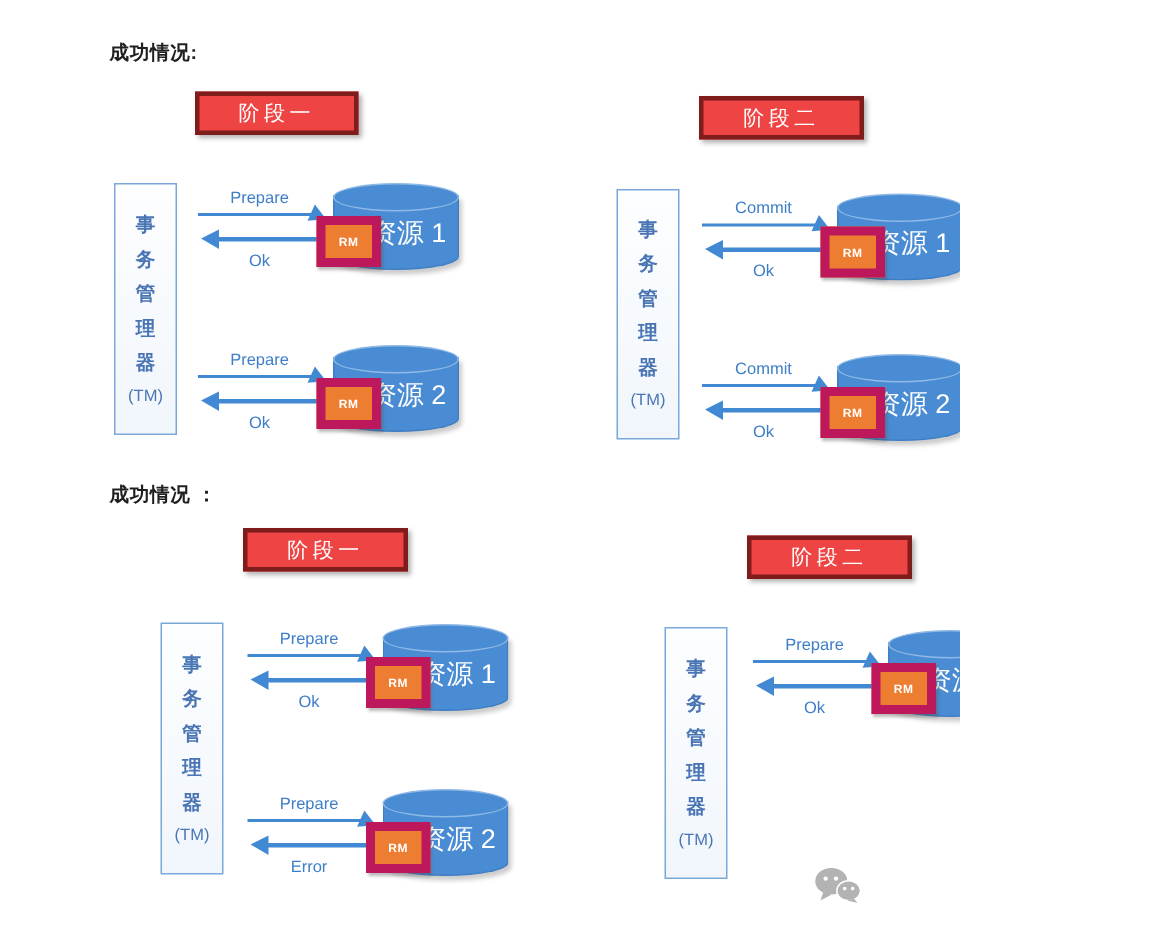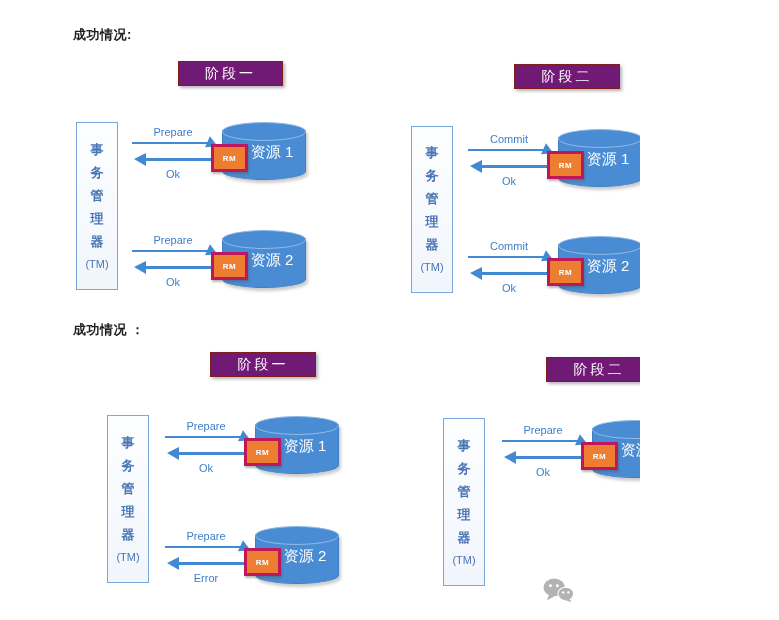--- a/index.html
+++ b/index.html
@@ -4,23 +4,23 @@
 <style>
   html,body{margin:0;padding:0;background:#ffffff;}
   .stage{
     position:relative;width:640px;height:620px;background:#ffffff;overflow:hidden;
     font-family:"Liberation Sans", sans-serif;
   }
   .section-label{
     position:absolute;font-size:13px;font-weight:bold;color:#1f1f1f;letter-spacing:.5px;
   }
   .banner{
-    position:absolute;height:23px;background:#701a75;border:1px solid #7f1d1d;
+    position:absolute;height:23px;background:#ef4444;border:3px solid #7f1d1d;
     box-shadow:2px 2px 3px rgba(90,90,90,.45);
-    display:flex;align-items:center;justify-content:center;margin-left:48px;
+    display:flex;align-items:center;justify-content:center;
   }
   .banner span{color:#ffffff;font-size:14px;letter-spacing:3px;font-weight:500;}
   .tm-box{
     position:absolute;width:40px;background:linear-gradient(180deg,#fdfeff 0%,#f1f6fc 100%);
     border:1px solid #7AA7D9;display:flex;flex-direction:column;align-items:center;
     justify-content:center;gap:10px;
   }
   .tm-ch{font-size:13px;color:#4A75B5;font-weight:600;line-height:13px;}
   .tm-abbr{font-size:11px;color:#4A75B5;line-height:11px;margin-top:1px;}
   .exchange{position:absolute;width:215px;height:62px;}
@@ -38,39 +38,39 @@
     transform:rotate(24deg);
   }
   .arrow-left{position:absolute;left:2px;top:31px;width:80px;height:14px;}
   .arrow-left .line{position:absolute;display:block;left:10px;right:0;top:5px;height:3px;background:#4289D4;}
   .arrow-left .head{
     position:absolute;display:block;left:0;top:0;width:0;height:0;
     border-right:12px solid #4289D4;border-top:6px solid transparent;border-bottom:7px solid transparent;
   }
   .rm-badge{
     position:absolute;left:79px;top:22px;width:31px;height:22px;background:#ED7D31;
-    border:3px solid #be185d;box-shadow:1px 2px 2px rgba(80,80,80,.4);z-index:5;
+    border:6px solid #be185d;box-shadow:1px 2px 2px rgba(80,80,80,.4);z-index:5;
     display:flex;align-items:center;justify-content:center;
     color:#ffffff;font-size:8px;font-weight:bold;letter-spacing:.5px;
   }
   .cyl{position:absolute;left:90px;top:0;width:84px;height:58px;}
   .cyl i{display:block;}
   .cyl-body{
     position:absolute;left:0;right:0;top:8px;bottom:0;background:#4A8CD3;
     border:1px solid #3E7EC4;border-top:none;
     border-radius:0 0 42px 42px / 0 0 9px 9px;
     box-shadow:2px 3px 3px rgba(110,110,110,.35);
   }
   .cyl-top{
     position:absolute;left:0;right:0;top:0;height:17px;background:#4A8CD3;
     border:1px solid #8FB9E6;border-radius:50%;z-index:2;
   }
   .cyl-label{
     position:absolute;left:18px;right:2px;top:21px;z-index:3;text-align:center;
-    color:#ffffff;font-size:15px;white-space:nowrap;
+    color:#ffffff;font-size:18px;white-space:nowrap;
   }
   .watermark{position:absolute;left:543px;top:578px;display:flex;align-items:center;gap:8px;}
   .watermark-text{font-size:20px;color:#B3B3B3;letter-spacing:1px;white-space:nowrap;}
 </style>
 </head>
 <body>
 
 <div class="stage">
 
   <div class="section-label" style="left:73px;top:26px;">成功情况:</div>

